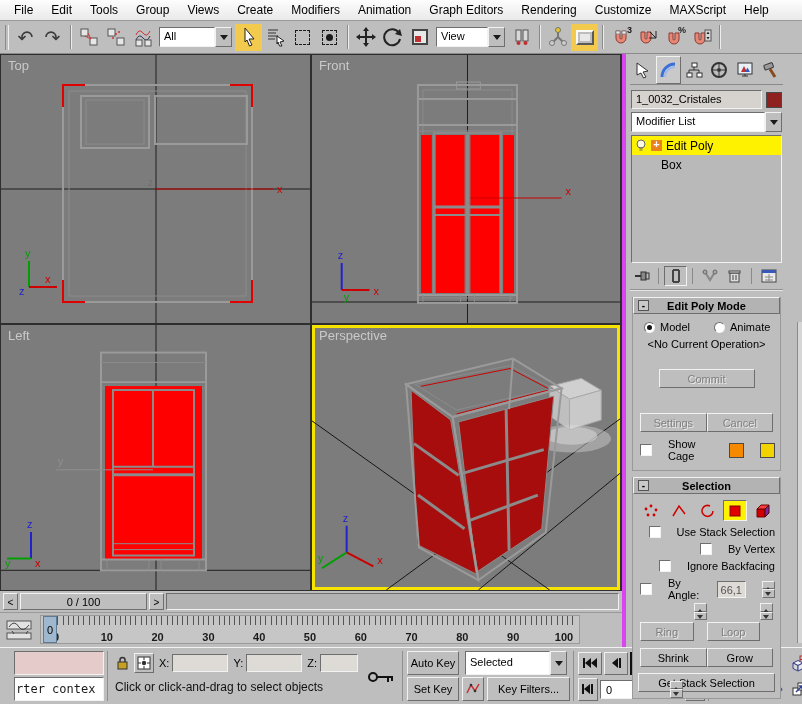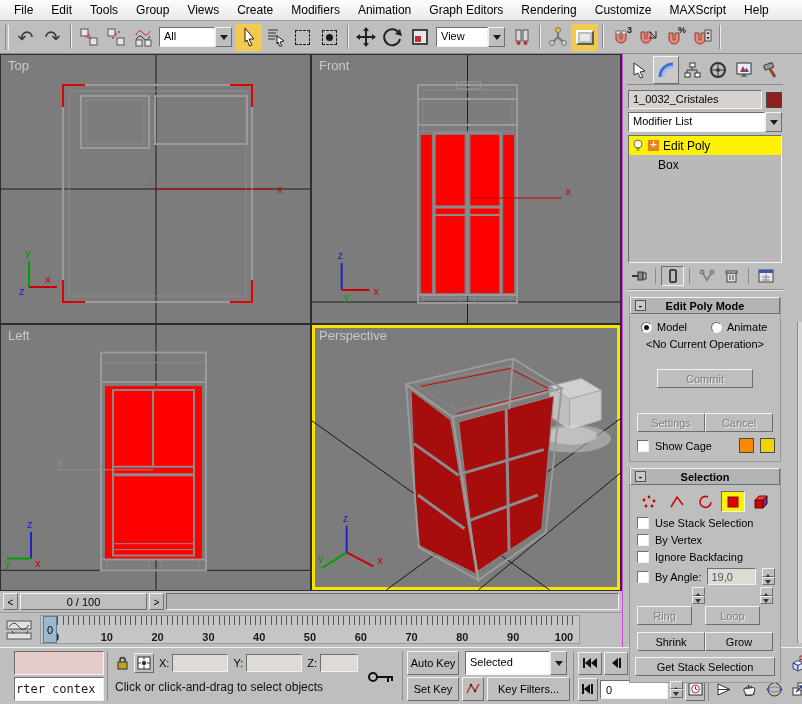--- a/index.html
+++ b/index.html
@@ -34,21 +34,21 @@
   
   .main { display:flex; height:593px; }
   .vpcol { width:622px; display:flex; flex-direction:column; flex:none; }
   .vp-grid { height:537px; display:grid; grid-template-columns:309px 1fr; grid-template-rows:268px 1fr; gap:2px; background:#2E2E2E; padding:1px 2px 1px 1px; }
   .vp { position:relative; background:#7C7C7C; overflow:hidden; }
   .vp.active { box-shadow:inset 0 0 0 3px #F6E400; }
   .vp-label { position:absolute; top:3px; left:7px; color:#C9C9C9; font-size:13px; z-index:2; }
   .vp svg.canvas { position:absolute; left:0; top:0; width:100%; height:100%; }
 
   
-  .cmdpanel { width:180px; background:#BEBEBE; border-left:1px solid #d946ef; padding:2px 19px 0 4px; position:relative; }
+  .cmdpanel { width:180px; background:#BEBEBE; border-left:4px solid #d946ef; padding:2px 19px 0 4px; position:relative; }
   .cp-tabs { display:flex; height:29px; border-bottom:1px solid #8A8A8A; margin-bottom:5px; }
   .cp-tab { width:28px; height:28px; display:flex; align-items:center; justify-content:center; border:1px solid transparent; }
   .cp-tab.on { background:#C9C9C9; border-color:#F2F2F2 #6E6E6E #6E6E6E #F2F2F2; }
   .name-row { display:flex; gap:4px; align-items:center; margin:3px 1px; }
   .name-field { flex:1; height:19px; padding:2px 4px 0 4px; font-size:11px; background:#D6D2CE; border:1px solid; border-color:#6E6E6E #F2F2F2 #F2F2F2 #6E6E6E; }
   .swatch { width:16px; height:16px; border:1px solid #4A4A4A; flex:none; }
   .modlist { display:flex; height:20px; margin:3px 1px; }
   .modlist .cbox { flex:1; }
   .stackbox { height:128px; margin:3px 1px; background:#B9B9B9; border:1px solid; border-color:#6E6E6E #F2F2F2 #F2F2F2 #6E6E6E; overflow:hidden; }
   .stack-row { height:19px; display:flex; align-items:center; padding:0 3px; gap:4px; font-size:12px; }
@@ -64,21 +64,21 @@
   .ro-head { height:17px; margin:0 -3px; display:flex; align-items:center; background:#B3B3B3; border:1px solid; border-color:#F2F2F2 #6E6E6E #6E6E6E #F2F2F2; font-weight:bold; font-size:11px; position:relative; }
   .ro-head .minus { position:absolute; left:4px; top:2px; width:11px; height:11px; border:1px solid #555; background:#C9C9C9; font-weight:bold; font-size:10px; line-height:9px; text-align:center; }
   .ro-head .ttl { flex:1; text-align:center; }
   .radio-row { display:flex; align-items:center; gap:5px; margin:7px 4px 2px 8px; }
   .radio { width:11px; height:11px; border-radius:50%; background:#FFF; border:1px solid; border-color:#6E6E6E #F2F2F2 #F2F2F2 #6E6E6E; position:relative; flex:none; }
   .radio.on::after { content:""; position:absolute; left:2px; top:2px; width:5px; height:5px; border-radius:50%; background:#111; }
   .centtxt { text-align:center; margin:5px 0 4px 0; font-size:11px; }
   .commit { width:96px; height:19px; margin:1px auto 6px auto; font-size:11px; }
   .two-btn { display:flex; gap:0; justify-content:center; margin:2px 4px 6px 4px; }
   .two-btn .btn { flex:1; height:19px; font-size:11px; }
-  .chk-row { display:flex; align-items:center; gap:6px; margin:5px 2px 2px 4px; }
+  .chk-row { display:flex; align-items:center; gap:16px; margin:5px 2px 2px 4px;justify-content:flex-end; }
   .chk { width:12px; height:12px; background:#FFF; border:1px solid; border-color:#6E6E6E #F2F2F2 #F2F2F2 #6E6E6E; flex:none; }
   .subobj-row { display:flex; align-items:center; justify-content:center; gap:4px; margin:6px 0 4px 0; }
   .so { width:24px; height:21px; display:flex; align-items:center; justify-content:center; }
   .so.on { background:#FFF200; border:1px solid; border-color:#6E6E6E #F2F2F2 #F2F2F2 #6E6E6E; }
   .angfield { flex:1; height:17px; background:#DEDAD6; border:1px solid; border-color:#6E6E6E #F2F2F2 #F2F2F2 #6E6E6E; padding:2px 3px 0 3px; font-size:11px; color:#555; }
   .spin { width:13px; height:17px; display:flex; flex-direction:column; flex:none; }
   .spin i { flex:1; background:#BEBEBE; border:1px solid; border-color:#F0F0F0 #707070 #707070 #F0F0F0; position:relative; }
   .spin i.up::after { content:""; position:absolute; left:2px; top:2px; border:3px solid transparent; border-bottom:4px solid #333; }
   .spin i.dn::after { content:""; position:absolute; left:2px; top:2px; border:3px solid transparent; border-top:4px solid #333; }
   .wide-btn { height:19px; margin:4px 2px 0 2px; font-size:11px; }
@@ -617,21 +617,21 @@
           <span class="chk"></span>
           <span>By Vertex</span>
         </div>
         <div class="chk-row">
           <span class="chk"></span>
           <span>Ignore Backfacing</span>
         </div>
         <div class="chk-row">
           <span class="chk"></span>
           <span>By Angle:</span>
-          <span class="angfield">19,0</span>
+          <span class="angfield">66,1</span>
           <span class="spin">
               <i class="up"></i>
               <i class="dn"></i>
             </span>
         </div>
         <div class="two-btn">
           <div class="btn disabled">Ring</div>
           <span class="spin">
               <i class="up"></i>
               <i class="dn"></i>

